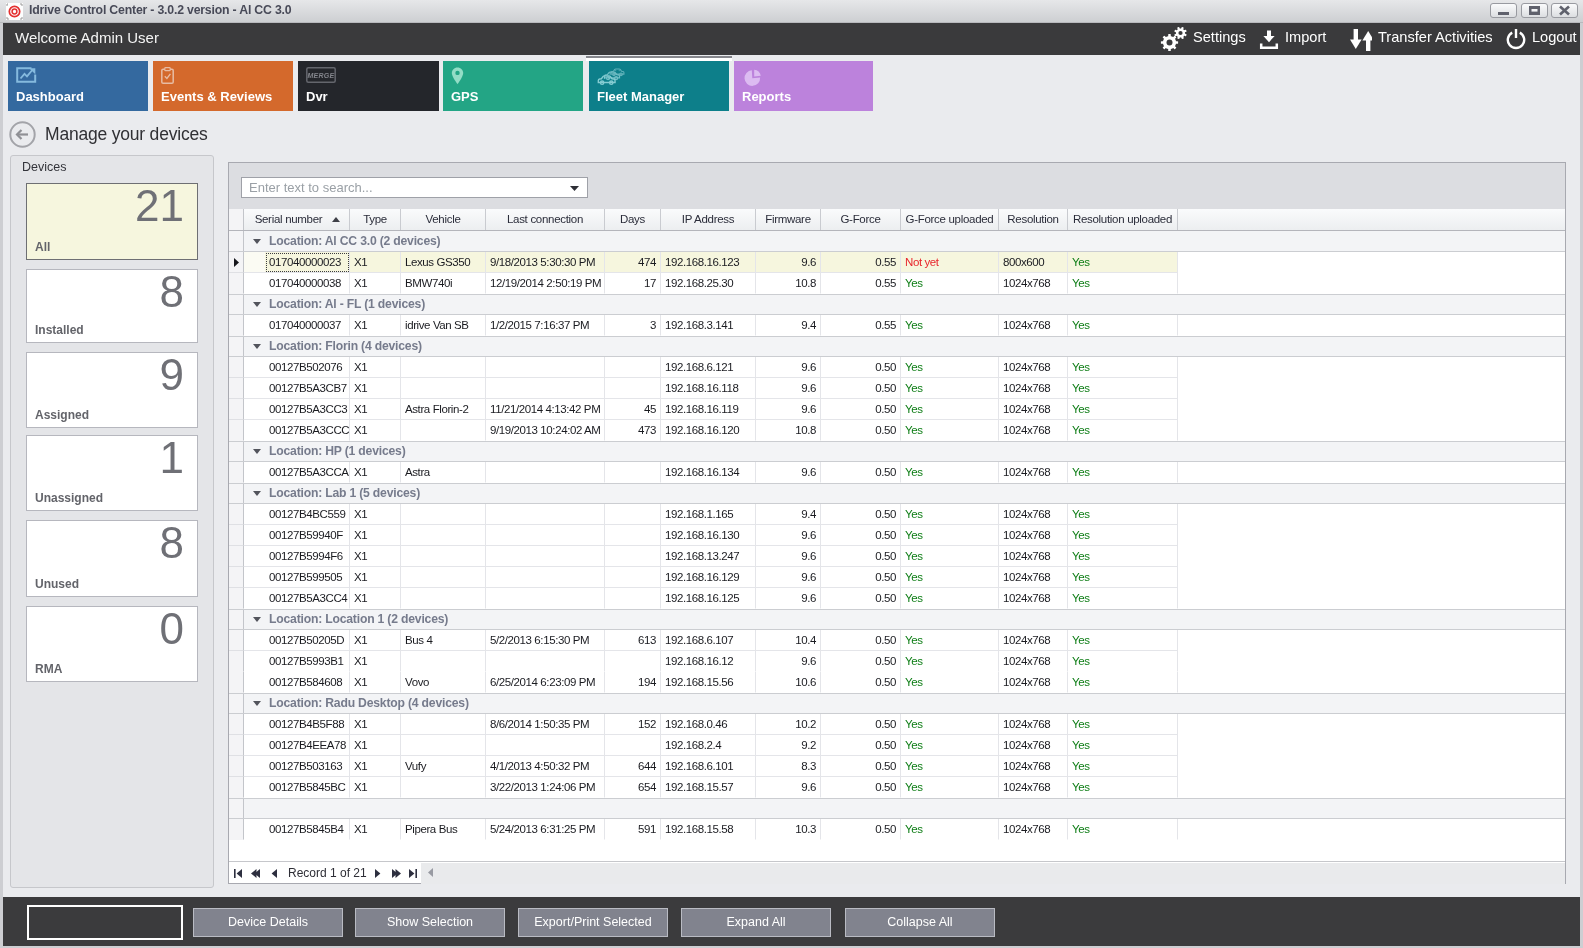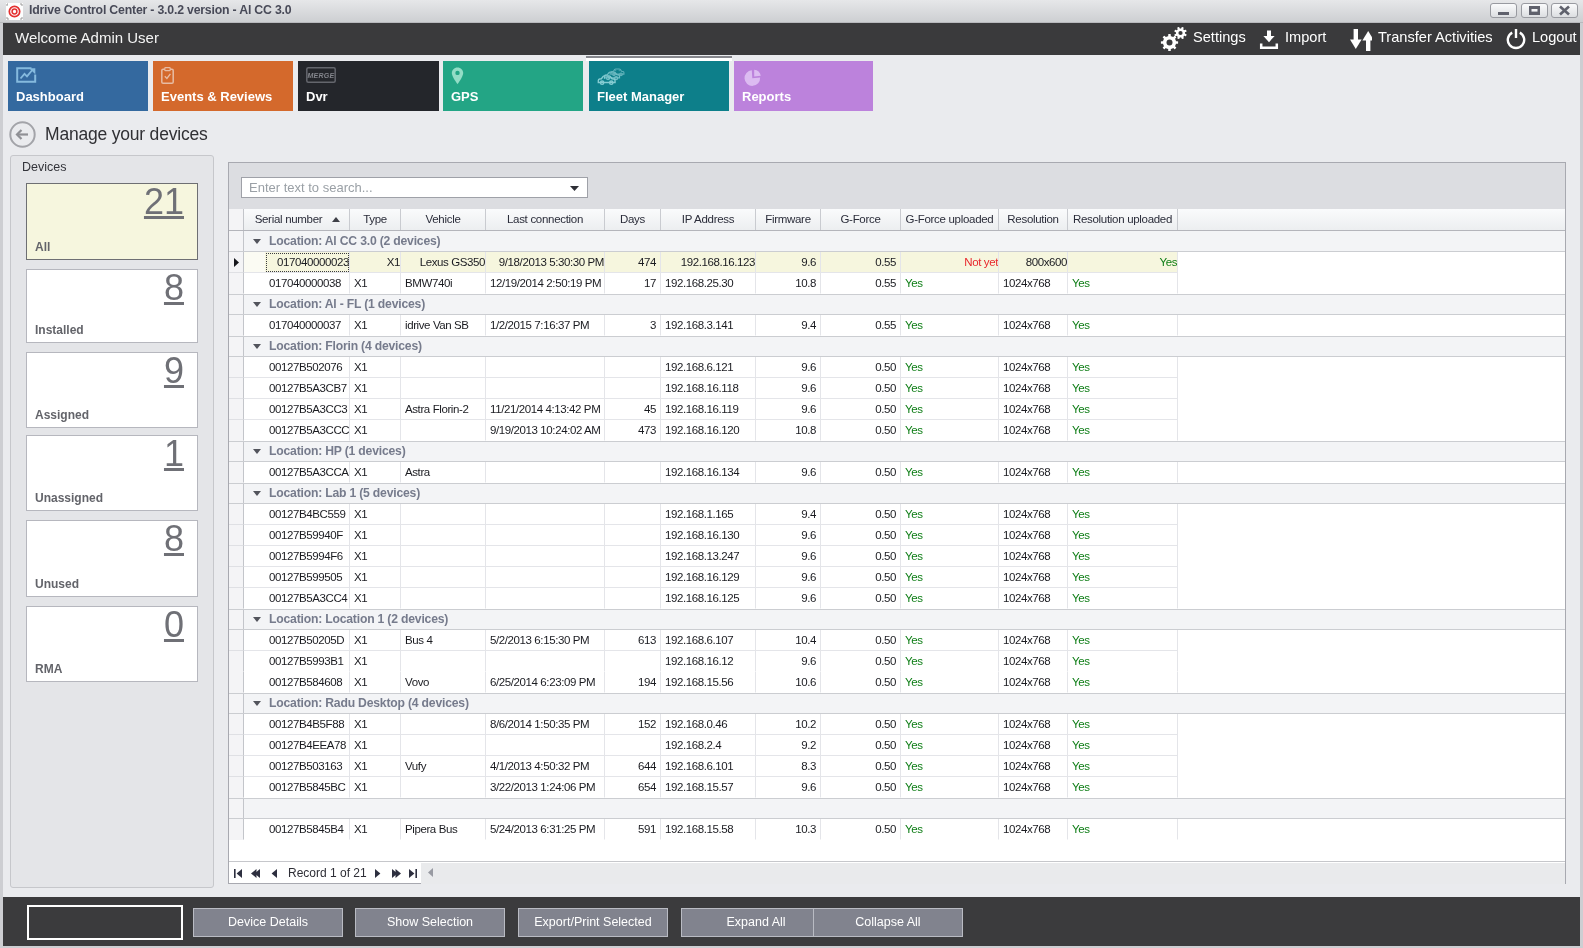--- a/index.html
+++ b/index.html
@@ -32,21 +32,21 @@
 
 
 #back { position:absolute; left:9px; top:121px; }
 #pagetitle { position:absolute; left:45px; top:124px; font-size:17.5px; color:#303034; letter-spacing:-0.2px; }
 
 
 #devpanel { position:absolute; left:10px; top:155px; width:204px; height:733px;
   background:#e4e5e8; border:1px solid #c6c7cb; border-radius:3px; }
 #devpanel .cap { position:absolute; left:11px; top:4px; font-size:12.5px; color:#33343a; }
 .card { position:absolute; left:15px; width:172px; background:#fff; border:1px solid #b6b7be; }
-.card .num { position:absolute; right:13px; top:-3px; font-size:36px; color:#6f7076;text-decoration:underline; }
+.card .num { position:absolute; right:13px; top:-3px; font-size:44px; color:#6f7076; }
 .card .lab { position:absolute; left:8px; bottom:5px; font-size:12px; font-weight:bold; color:#63646a; }
 .card.on { background:#f6f6de; border:1px solid #6e6f73; }
 
 
 #grid { position:absolute; left:228px; top:162px; width:1338px; height:722px;
   background:#fff; border:1px solid #a8a9b0; }
 #searchband { position:absolute; left:0; top:0; width:1336px; height:46px; background:#dcdde1; }
 #searchbox { position:absolute; left:12px; top:14px; width:347px; height:21px; background:#fff;
   border:1px solid #9fa1a8; }
 #searchbox .ph { position:absolute; left:7px; top:2px; font-size:13px; color:#9aa0a6; }
@@ -68,21 +68,21 @@
 #rows .g.nt .gc { line-height:20px; }
 #rows .g .gt { position:absolute; left:9px; top:7px; }
 #rows .g.nt .gt { top:8px; }
 #rows .g b { margin-left:25px; }
 #rows .r .gu { border-bottom:1px solid #dfe0e4; }
 #rows .r .c { position:relative; border-right:1px solid #e4e5e9; border-bottom:1px solid #e4e5e9;
   font-size:11.5px; letter-spacing:-0.4px; color:#1a1b20; line-height:20px; padding-left:4px; white-space:nowrap; overflow:hidden; }
 #rows .r .c.ind { width:21px; border-right:none; background:#fff; padding:0; }
 #rows .r .c.ra { text-align:right; padding-right:4px; padding-left:0; }
 #rows .r .fill { flex:1; background:#fff; }
-#rows .r.sel .c { background:#f6f6de;text-align:right; }
+#rows .r.sel .c { background:#f6f6de; }
 #rows .r.sel .c.ind { background:#fbfbf3; }
 #rows .r.pg .c, #rows .r.pg .gu { border-bottom-color:transparent; }
 #rows .r .c.foc { outline:1px dotted #3c3c40; outline-offset:-2px; }
 .yes { color:#0d7d15; } .not { color:#e8262c; }
 
 #pager { position:absolute; left:0; top:698px; width:1336px; height:22px; background:#fff;
   border-top:1px solid #c6c7cb; }
 #pager .icl { position:absolute; left:5px; top:7px; } #pager svg { display:inline-block; vertical-align:top; }
 #pager .rec { position:absolute; left:59px; top:4px; font-size:12px; color:#2e2e36; }
 #pager .icr { position:absolute; left:146px; top:7px; }
@@ -723,14 +723,14 @@
   </div>
 </div>
 
 <div id="botbar">
   <div id="focring"></div>
   <div class="btn" id="b1">Edit Device</div>
   <div class="btn" style="left:190px">Device Details</div>
   <div class="btn" style="left:352px">Show Selection</div>
   <div class="btn" style="left:515px">Export/Print Selected</div>
   <div class="btn" style="left:678px">Expand All</div>
-  <div class="btn" style="left:810px">Collapse All</div>
+  <div class="btn" style="left:842px">Collapse All</div>
 </div>
 
 </body></html>

